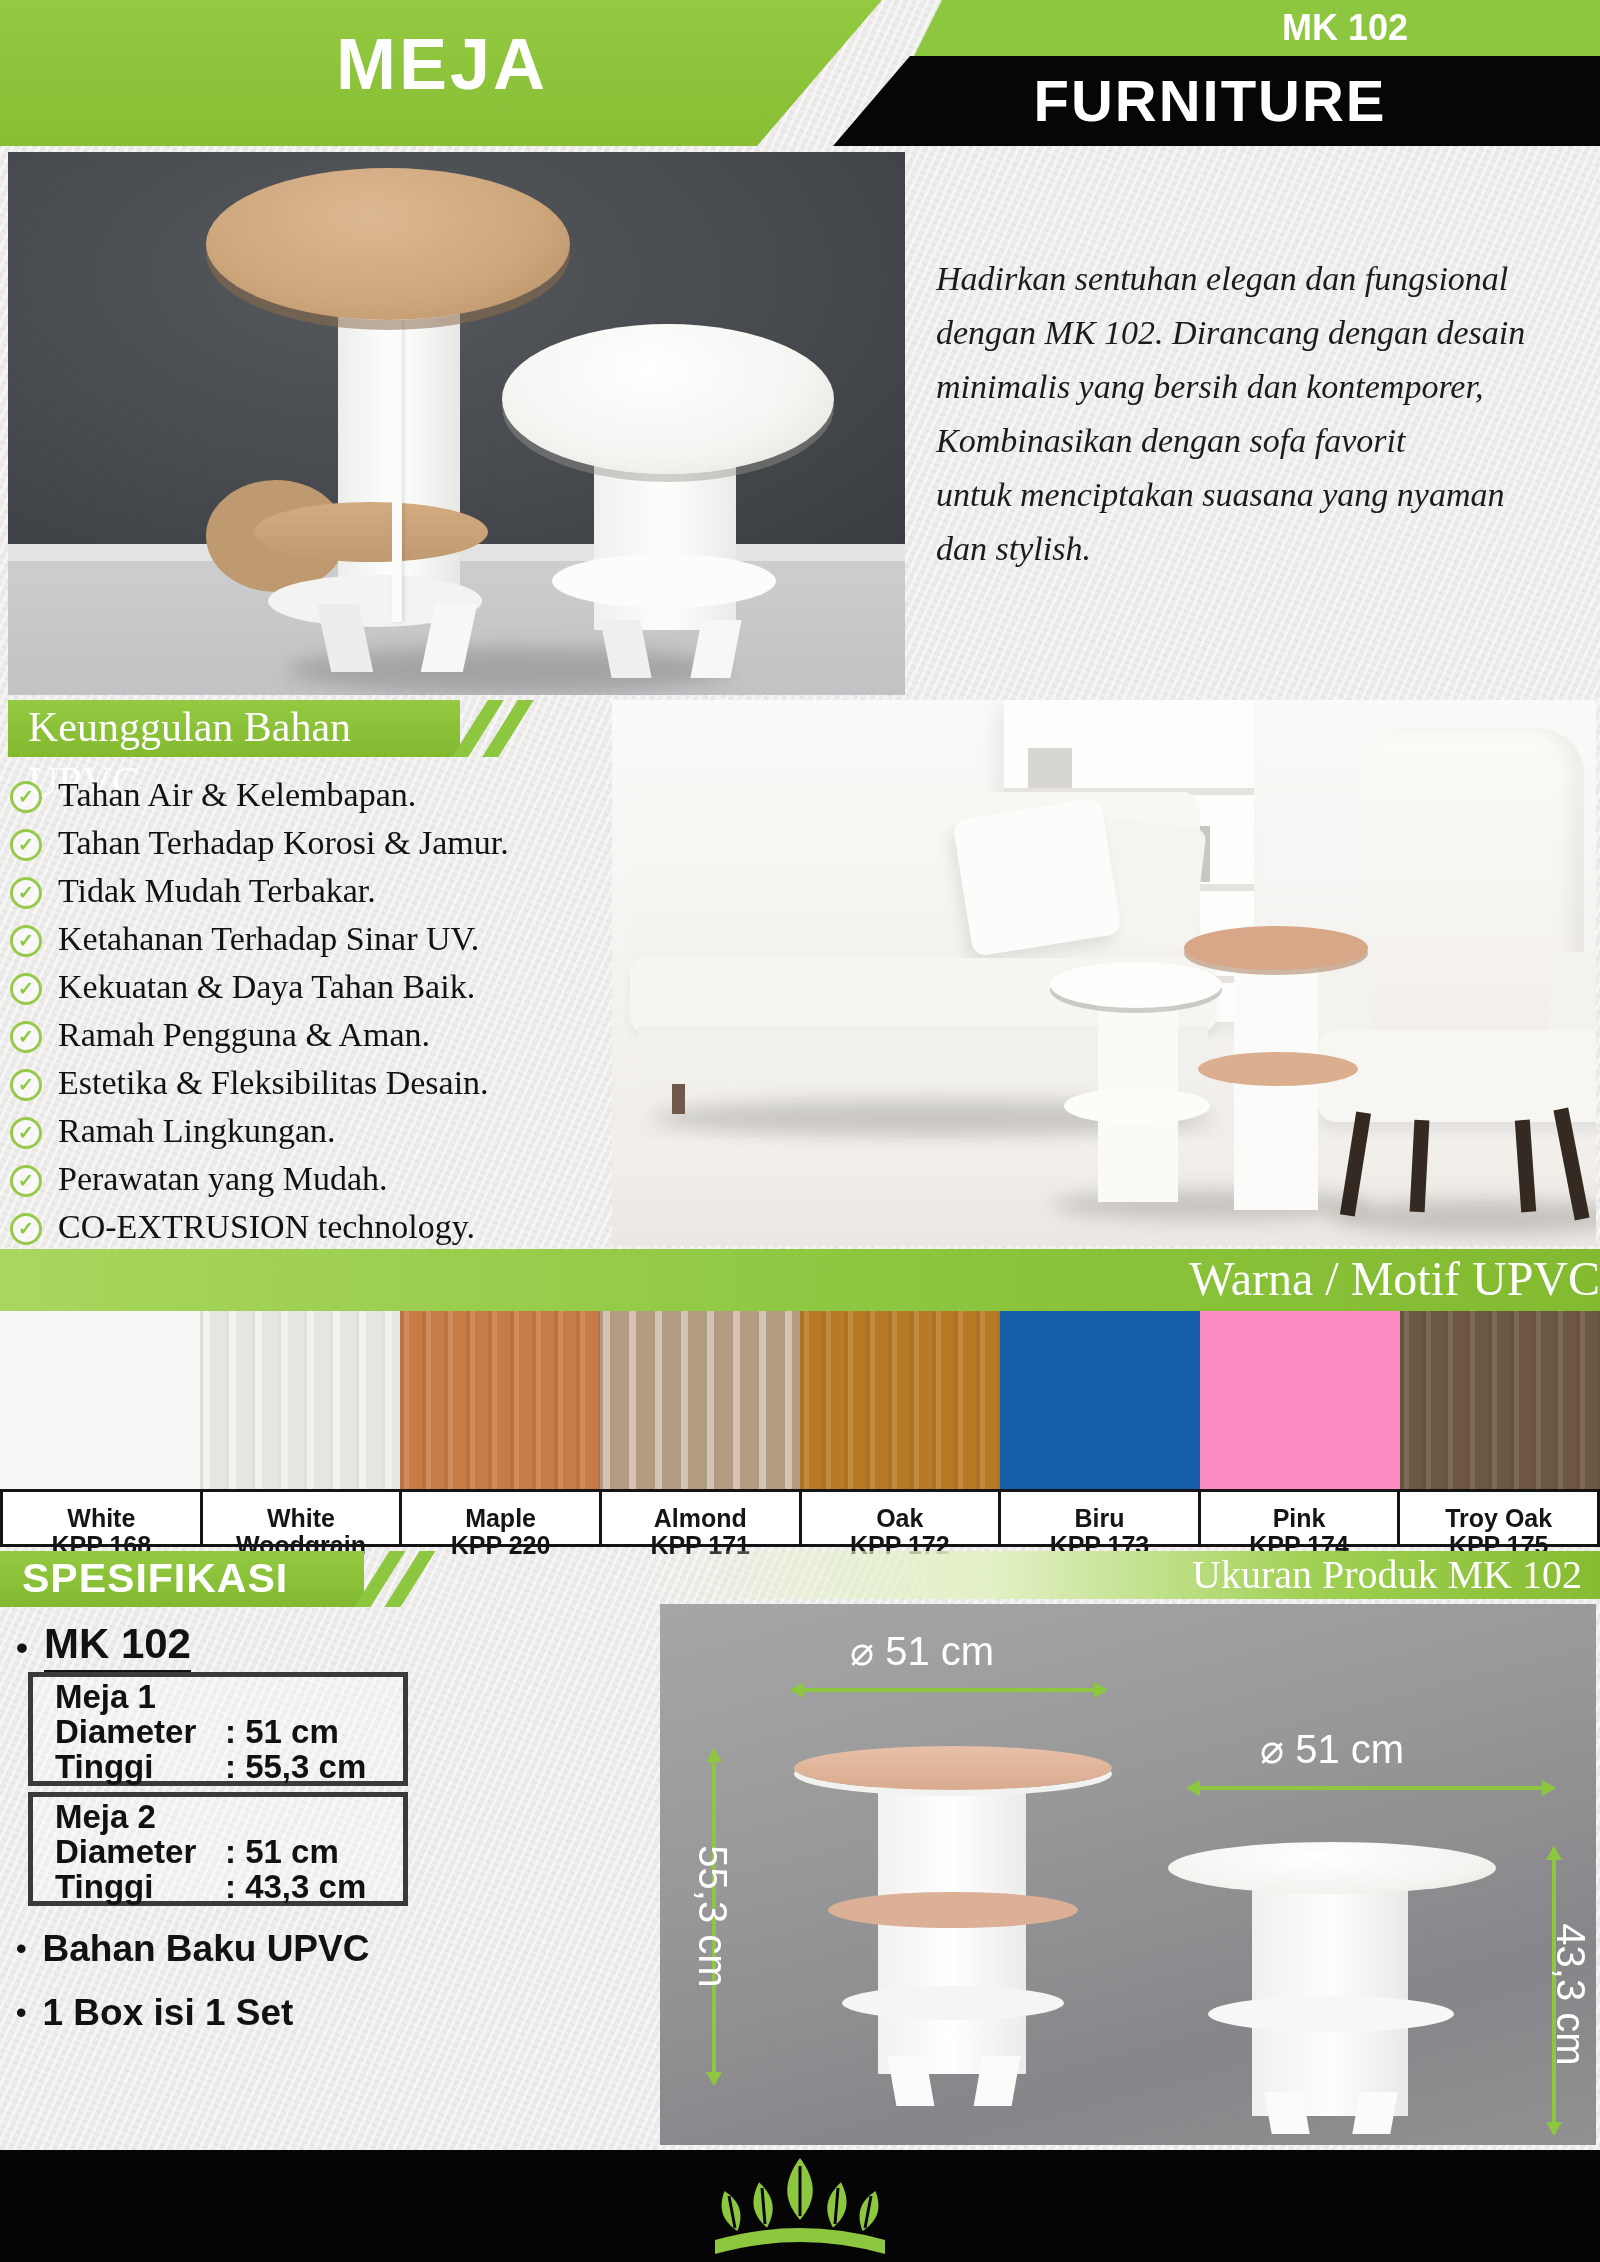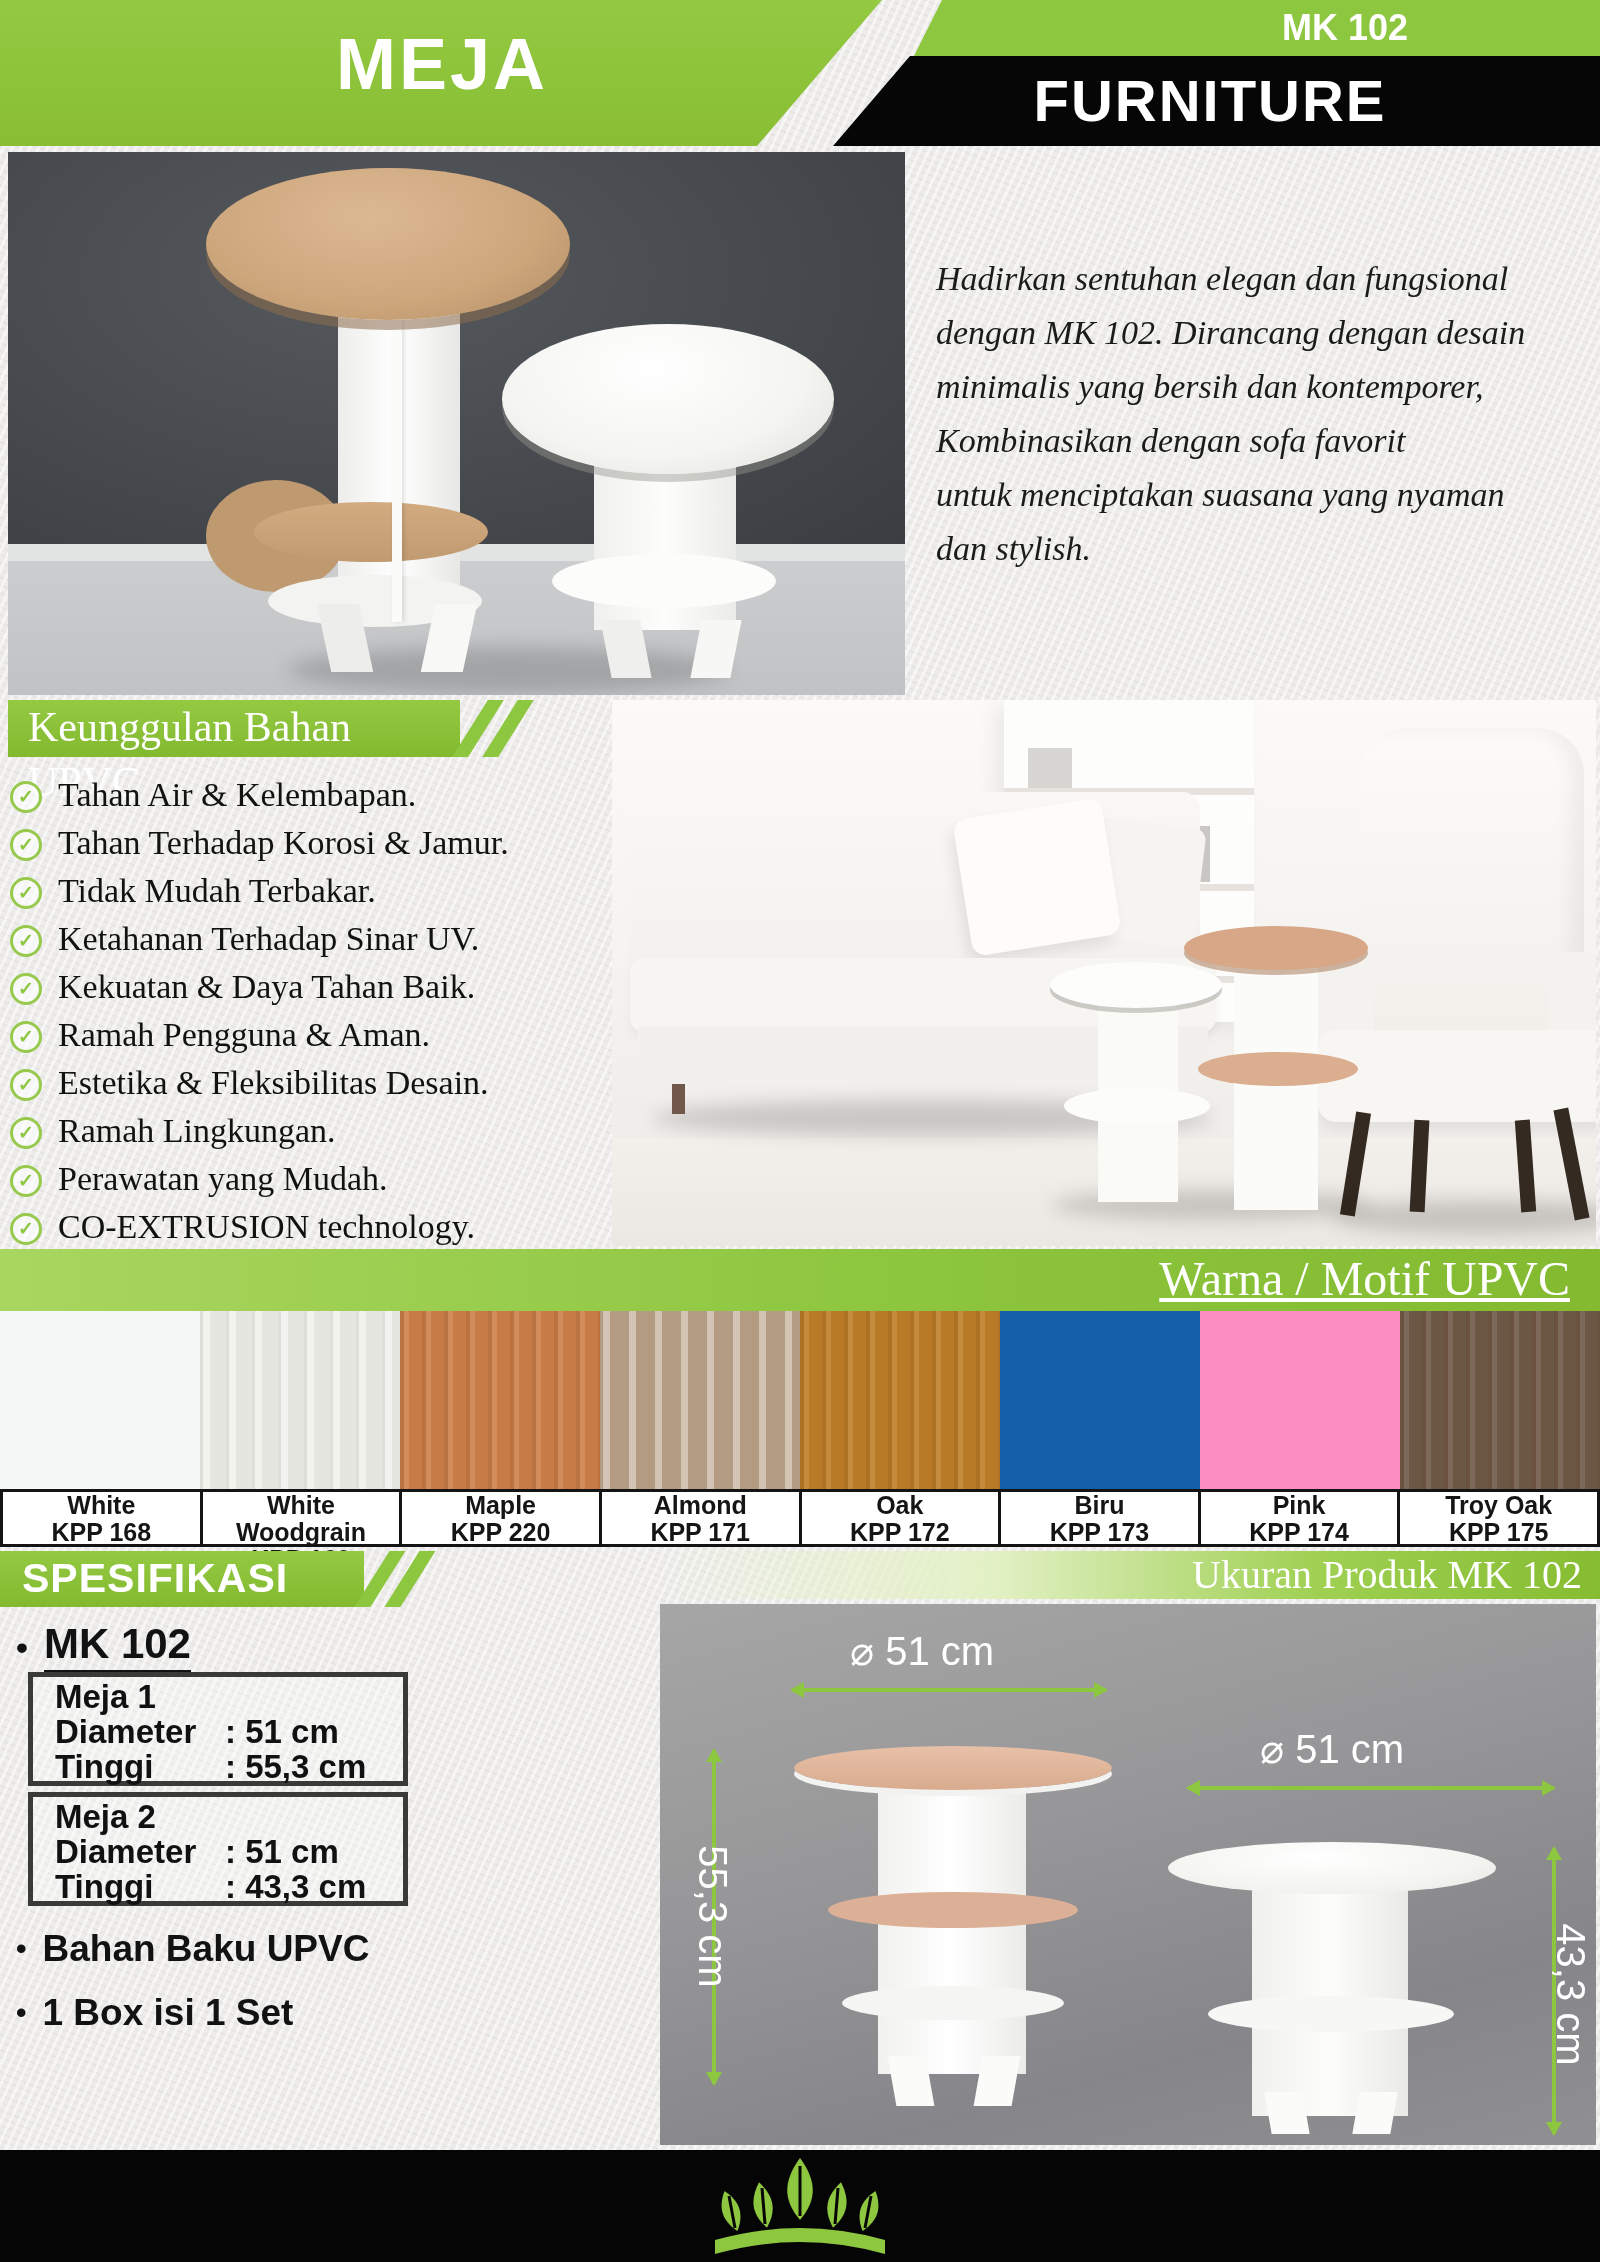--- a/index.html
+++ b/index.html
@@ -93,30 +93,30 @@
   .ps-chair-leg{background:#342a21;width:15px;}
   .ps-t-small-top{left:438px;top:262px;width:172px;height:46px;border-radius:50%;background:#fdfdfb;box-shadow:0 5px 0 rgba(160,158,152,.5);}
   .ps-t-small-body{left:486px;top:290px;width:80px;height:212px;background:#fafaf7;}
   .ps-t-small-shelf{left:452px;top:388px;width:146px;height:36px;border-radius:50%;background:#fcfcf9;}
   .ps-t-tall-body{left:622px;top:252px;width:84px;height:258px;background:#fbfbf9;}
   .ps-t-tall-top{left:572px;top:226px;width:184px;height:44px;border-radius:50%;background:#d7a787;box-shadow:0 5px 0 rgba(170,125,95,.55);}
   .ps-t-tall-shelf{left:586px;top:352px;width:160px;height:34px;border-radius:50%;background:#dcae90;}
 
   
   .warna-band{left:0;top:1249px;width:1600px;height:62px;background:linear-gradient(90deg,#a9d65f,#8dc63f 55%,#83ba30);}
-  .warna-text{width:100%;box-sizing:border-box;padding-right:30px;text-align:right;color:#fff;
-    font-family:"Liberation Serif",serif;font-size:48px;line-height:60px;text-decoration:underline;}
+  .warna-text{width:100%;box-sizing:border-box;text-align:right;color:#fff;
+    font-family:"Liberation Serif",serif;font-size:48px;line-height:60px;}
   .swatches{left:0;top:1311px;width:1600px;height:178px;display:flex;}
   .swatch{flex:1 1 0;height:100%;position:relative;}
   .grain{position:absolute;inset:0;
     background:repeating-linear-gradient(90deg, rgba(90,50,15,.16) 0 4px, rgba(255,255,255,.10) 4px 9px, rgba(90,50,15,.05) 9px 22px);}
   .grain.light{background:repeating-linear-gradient(90deg, rgba(150,150,140,.12) 0 3px, rgba(255,255,255,.4) 3px 10px, rgba(150,150,140,.04) 10px 26px);}
   .labels{left:0;top:1489px;width:1600px;height:58px;display:flex;border-top:3px solid #141414;border-bottom:3px solid #141414;box-sizing:border-box;background:#fff;}
   .label-cell{flex:1 1 0;border-right:3px solid #141414;box-sizing:border-box;text-align:center;
-    font-weight:bold;font-size:25px;line-height:27px;color:#151515;padding-top:0;}
+    font-weight:bold;font-size:25px;line-height:27px;color:#151515;padding-top:13px;}
   .label-cell:first-child{border-left:3px solid #141414;}
 
   
   .spec-banner{left:0;top:1551px;width:364px;height:56px;background:linear-gradient(180deg,#94ca42,#83b92f);}
   .spec-banner-text{padding-left:22px;color:#fff;font-weight:bold;font-size:41px;line-height:54px;letter-spacing:1px;}
   .spec-model{left:16px;top:1620px;font-size:42px;font-weight:bold;color:#121212;display:flex;align-items:center;}
   .spec-model .blt{font-size:34px;margin-right:16px;}
   .spec-model .mdl{border-bottom:5px solid #121212;padding-bottom:2px;}
   .spec-box{left:28px;width:380px;height:114px;border:5px solid #3a3a38;background:rgba(255,255,255,.25);
     box-sizing:border-box;padding:2px 22px;}

